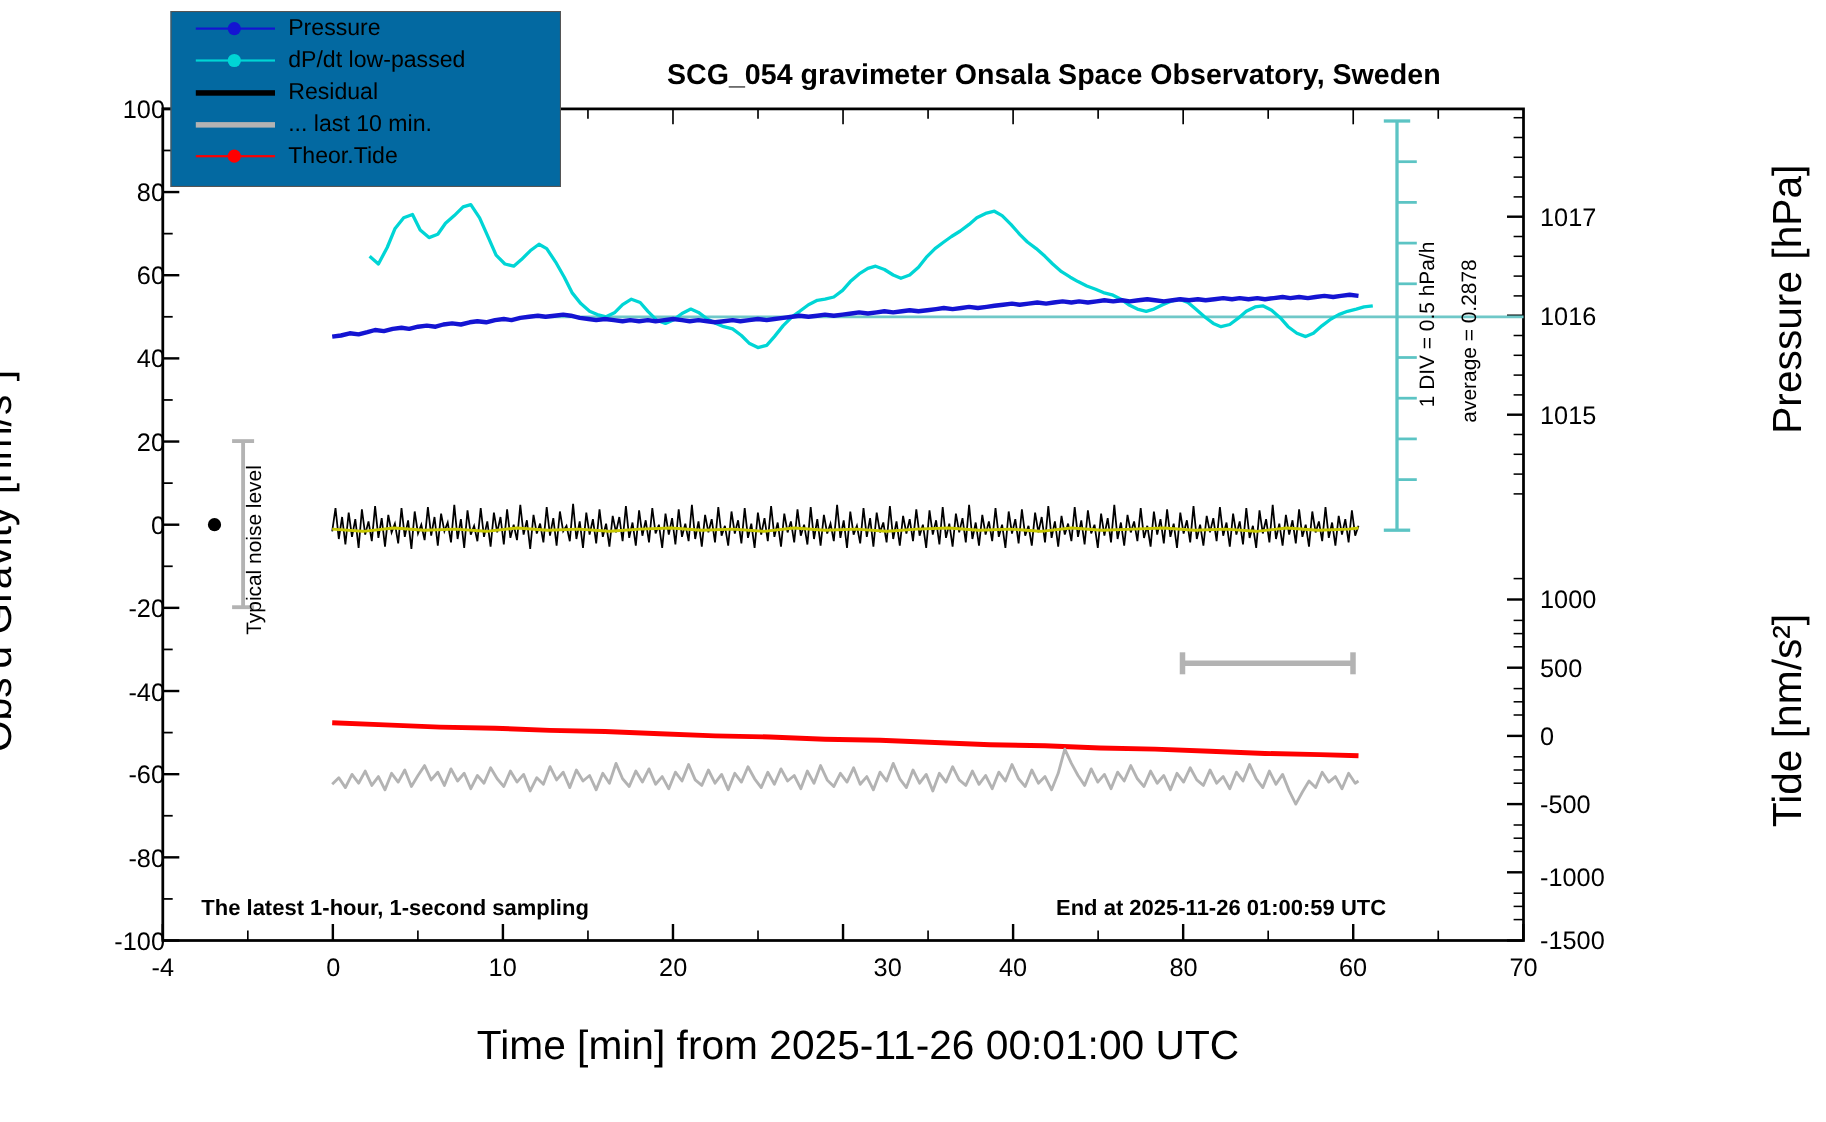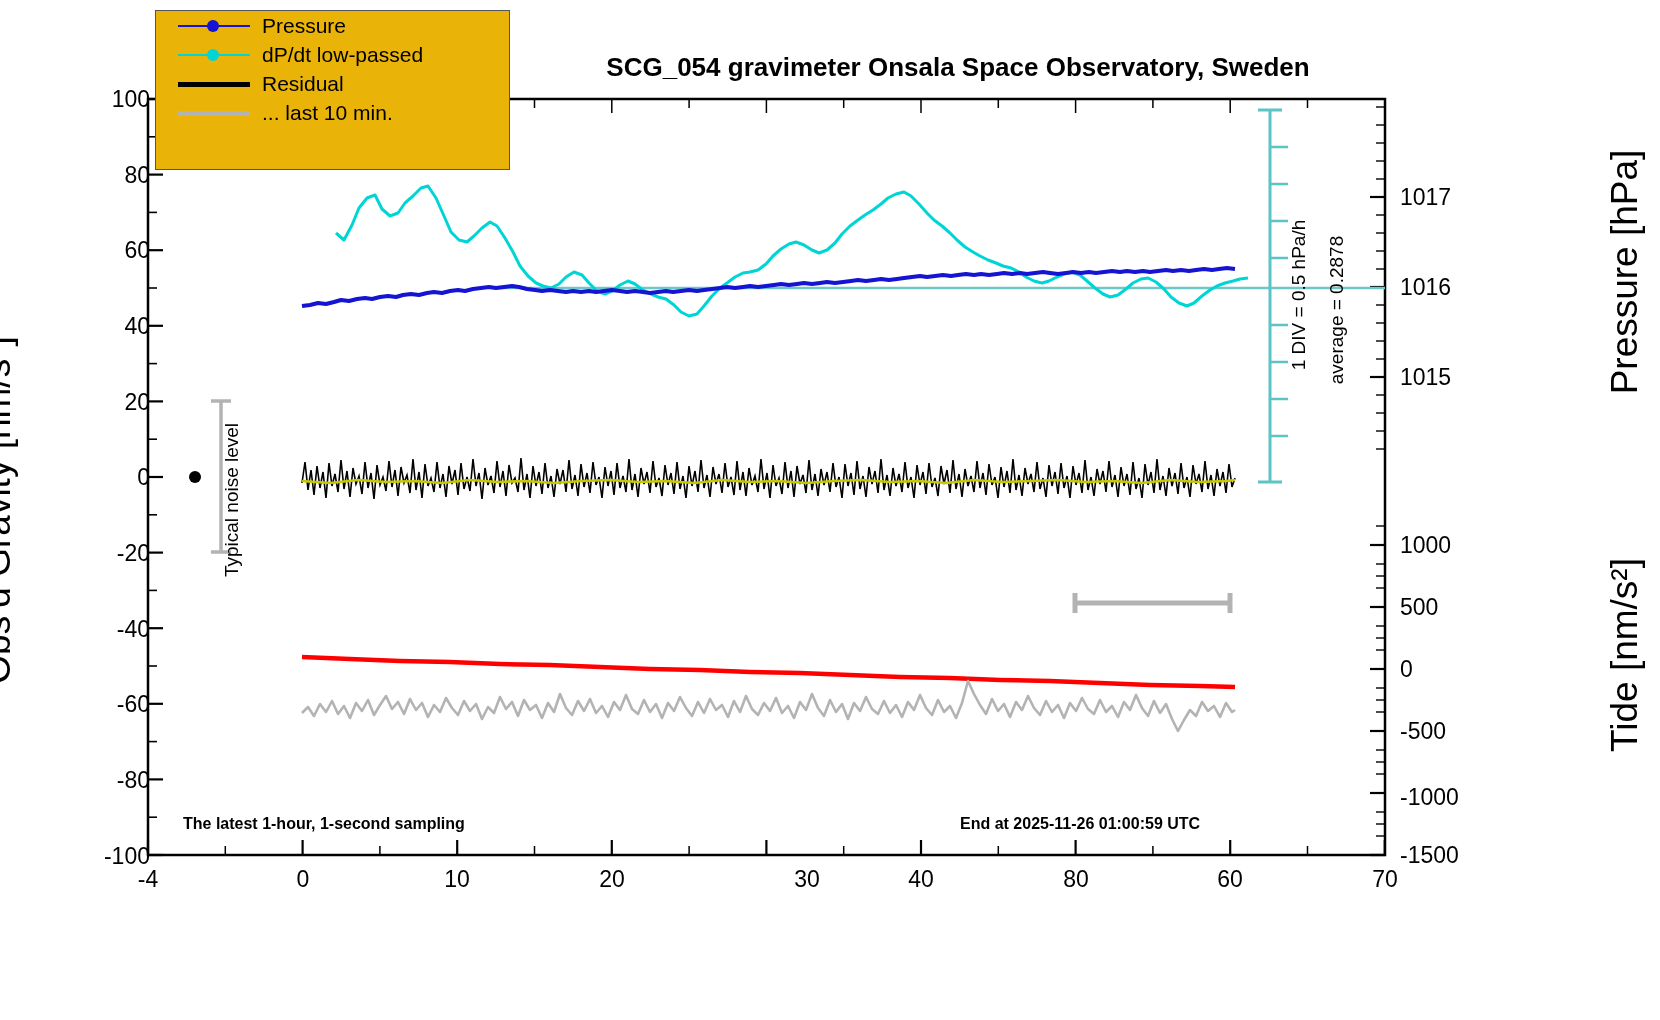--- a/index.html
+++ b/index.html
@@ -11,40 +11,41 @@
       transform-origin:center center;font-size:37px;white-space:nowrap;}
   .ylab-right1{position:absolute;left:1625px;top:272px;transform:translate(-50%,-50%) rotate(-90deg);
       font-size:37px;white-space:nowrap;}
   .ylab-right2{position:absolute;left:1625px;top:655px;transform:translate(-50%,-50%) rotate(-90deg);
       font-size:37px;white-space:nowrap;}
   .xlab{position:absolute;left:780px;top:930px;transform:translate(-50%,0);font-size:37px;white-space:nowrap;}
   .title{position:absolute;left:940px;top:52px;transform:translate(-50%,0);
       font-size:26px;font-weight:bold;white-space:nowrap;margin-left:18px;}
   .tick-txt{position:absolute;font-size:23px;white-space:nowrap;}
   .legend-box{position:absolute;left:155px;top:10px;width:355px;height:160px;
-      border:1.5px solid #555;background:#eab308;box-sizing:border-box;}
+      border:1.5px solid #555;background:#0369a1;box-sizing:border-box;}
   .legend-row{display:flex;align-items:center;height:29px;margin-left:22px;}
   .legend-sym{width:72px;height:20px;position:relative;margin-right:12px;}
   .legend-line{position:absolute;top:9px;left:0;width:72px;height:2px;}
   .legend-line.thick{height:5px;top:8px;}
   .legend-dot{position:absolute;top:4px;left:29px;width:12px;height:12px;border-radius:50%;}
   .legend-txt{font-size:21px;}
   .vtxt{position:absolute;transform-origin:center center;white-space:nowrap;font-size:19px;}
-  .foot{position:absolute;font-size:16px;font-weight:bold;white-space:nowrap;}
+  .foot{position:absolute;font-size:20px;font-weight:bold;white-space:nowrap;}
 </style>
 </head>
 <body>
 
 <div class="abs" style="left:0;top:0;width:1660px;height:1020px;">
 
   <div class="title">SCG_054 gravimeter Onsala Space Observatory, Sweden</div>
 
   <div class="ylab-left">Obs’d Gravity [nm/s²]</div>
   <div class="ylab-right1">Pressure [hPa]</div>
   <div class="ylab-right2">Tide [nm/s²]</div>
+  <div class="xlab">Time [min] from 2025-11-26 00:01:00 UTC</div>
 
   <svg width="1660" height="1020" style="position:absolute;left:0;top:0;">
 
     <rect x="148" y="99" width="1237" height="756" fill="none" stroke="#000" stroke-width="2.5"></rect>
 
     <g stroke="#000" stroke-width="2.2">
       <line x1="148" y1="99" x2="163" y2="99"></line>
       <line x1="148" y1="174.6" x2="163" y2="174.6"></line>
       <line x1="148" y1="250.2" x2="163" y2="250.2"></line>
       <line x1="148" y1="325.8" x2="163" y2="325.8"></line>
@@ -329,15 +330,22 @@
         <span class="legend-line thick" style="background:#000000;"></span>
       </span>
       <span class="legend-txt">Residual</span>
     </div>
     <div class="legend-row">
       <span class="legend-sym">
         <span class="legend-line thick" style="background:#b3b3b3;"></span>
       </span>
       <span class="legend-txt">... last 10 min.</span>
     </div>
+    <div class="legend-row">
+      <span class="legend-sym">
+        <span class="legend-line" style="background:#ff0000;"></span>
+        <span class="legend-dot" style="background:#ff0000;"></span>
+      </span>
+      <span class="legend-txt">Theor.Tide</span>
+    </div>
   </div>
 
 </div>
 
 </body></html>

